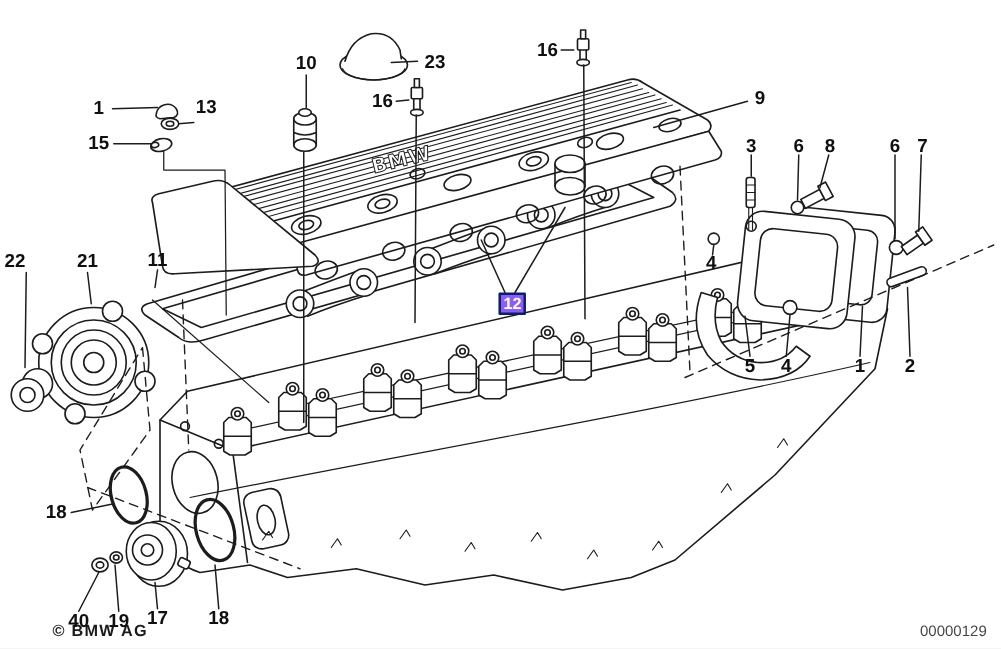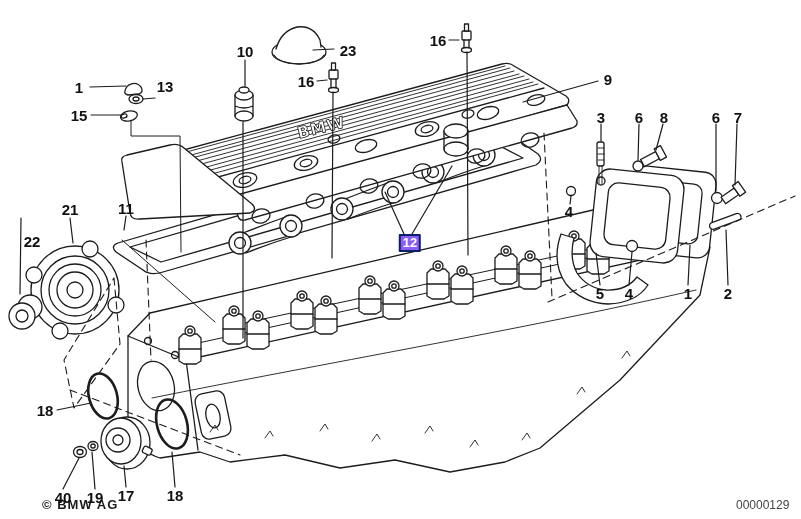--- a/index.html
+++ b/index.html
@@ -246,21 +246,21 @@
       <span class="callout" style="left: 245px; top: 51px;">10</span>
       <span class="callout" style="left: 348px; top: 50px;">23</span>
       <span class="callout" style="left: 306px; top: 81px;">16</span>
       <span class="callout" style="left: 438px; top: 40px;">16</span>
       <span class="callout" style="left: 608px; top: 79px;">9</span>
       <span class="callout" style="left: 601px; top: 117px;">3</span>
       <span class="callout" style="left: 639px; top: 117px;">6</span>
       <span class="callout" style="left: 664px; top: 117px;">8</span>
       <span class="callout" style="left: 716px; top: 117px;">6</span>
       <span class="callout" style="left: 738px; top: 117px;">7</span>
-      <span class="callout" style="left: 32px; top: 209px; margin-top: 32px;">22</span>
+      <span class="callout" style="left: 12px; top: 209px;">22</span>
       <span class="callout" style="left: 70px; top: 209px;">21</span>
       <span class="callout" style="left: 126px; top: 208px;">11</span>
       <span class="callout" style="left: 569px; top: 211px;">4</span>
       <span class="callout hl" style="left: 410px; top: 243px;">12</span>
       <span class="callout" style="left: 45px; top: 410px;">18</span>
       <span class="callout" style="left: 600px; top: 293px;">5</span>
       <span class="callout" style="left: 629px; top: 293px;">4</span>
       <span class="callout" style="left: 688px; top: 293px;">1</span>
       <span class="callout" style="left: 728px; top: 293px;">2</span>
       <span class="callout" style="left: 63px; top: 497px;">40</span>

